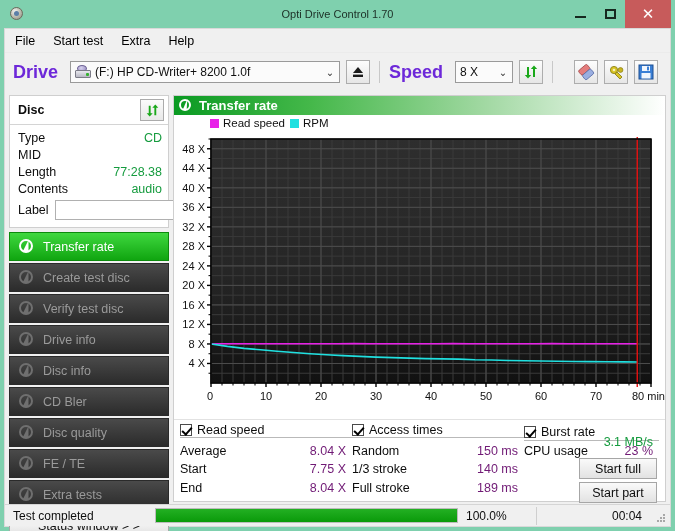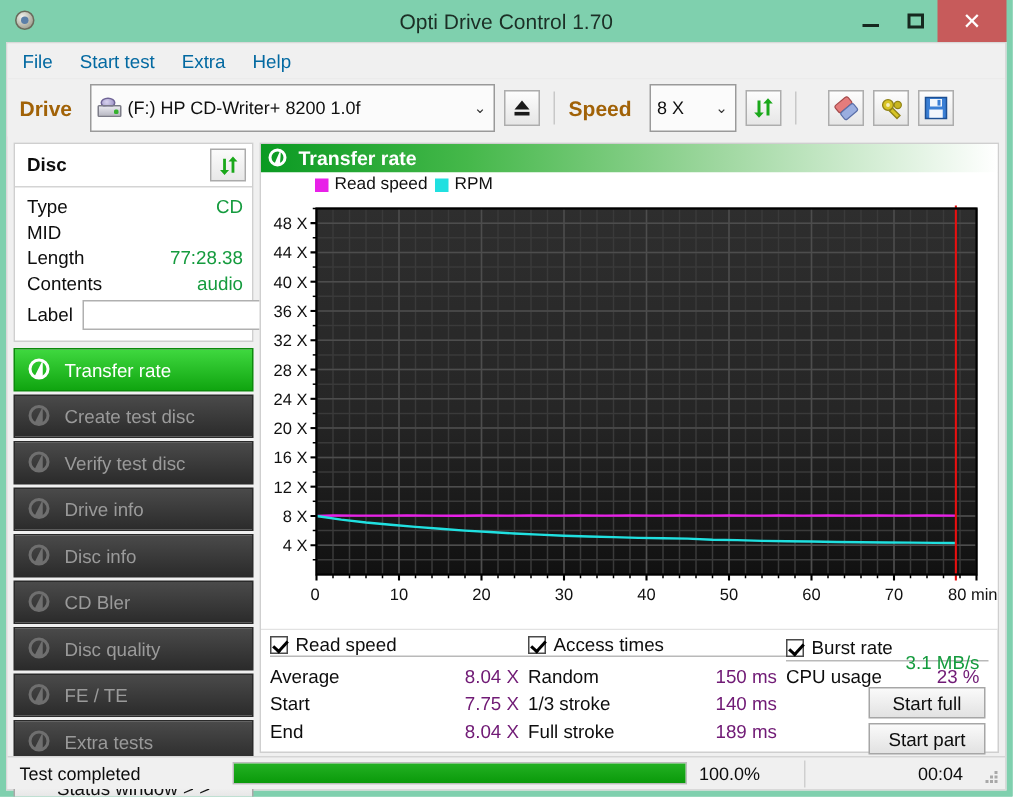--- a/index.html
+++ b/index.html
@@ -38,21 +38,21 @@
   }
   .title-icon .disc-hub {
     position: absolute; left: 6px; top: 6px;
     width: 5px; height: 5px; border-radius: 50%;
     background: #5b7fa8;
   }
   .title-text {
     position: absolute;
     left: 0; right: 0;
     text-align: center;
-    font-size: 14px;
+    font-size: 11px;
     color: #1c2f26;
     font-family: "Liberation Sans", sans-serif;
     pointer-events: none;
   }
   .win-btns {
     margin-left: auto;
     display: flex;
     align-items: stretch;
     height: 28px;
   }
@@ -88,43 +88,43 @@
   .menubar {
     height: 24px;
     background: #f0f0f0;
     display: flex;
     align-items: center;
     padding-left: 10px;
     border-bottom: 1px solid #ebebeb;
   }
   .menu-item {
     font-size: 12.5px;
-    color: #0369a1;
+    color: #000000;
     padding: 2px 10px 2px 0;
     margin-right: 8px;
     white-space: nowrap;
   }
 
   
   .toolbar {
     height: 38px;
     display: flex;
     align-items: center;
     padding: 0 8px;
     background: #f0f0f0;
     gap: 6px;
   }
   .tb-label {
-    font-size: 14px;
+    font-size: 18px;
     font-weight: bold;
-    color: #a16207;
+    color: #6d28d9;
     margin-right: 6px;
   }
   .combo {
-    height: 32px;
+    height: 22px;
     background: #fbfbfb;
     border: 1px solid #9a9a9a;
     display: flex;
     align-items: center;
     font-size: 12px;
     color: #101010;
     padding: 0 0 0 4px;
     position: relative;
     justify-content: center;
   }

